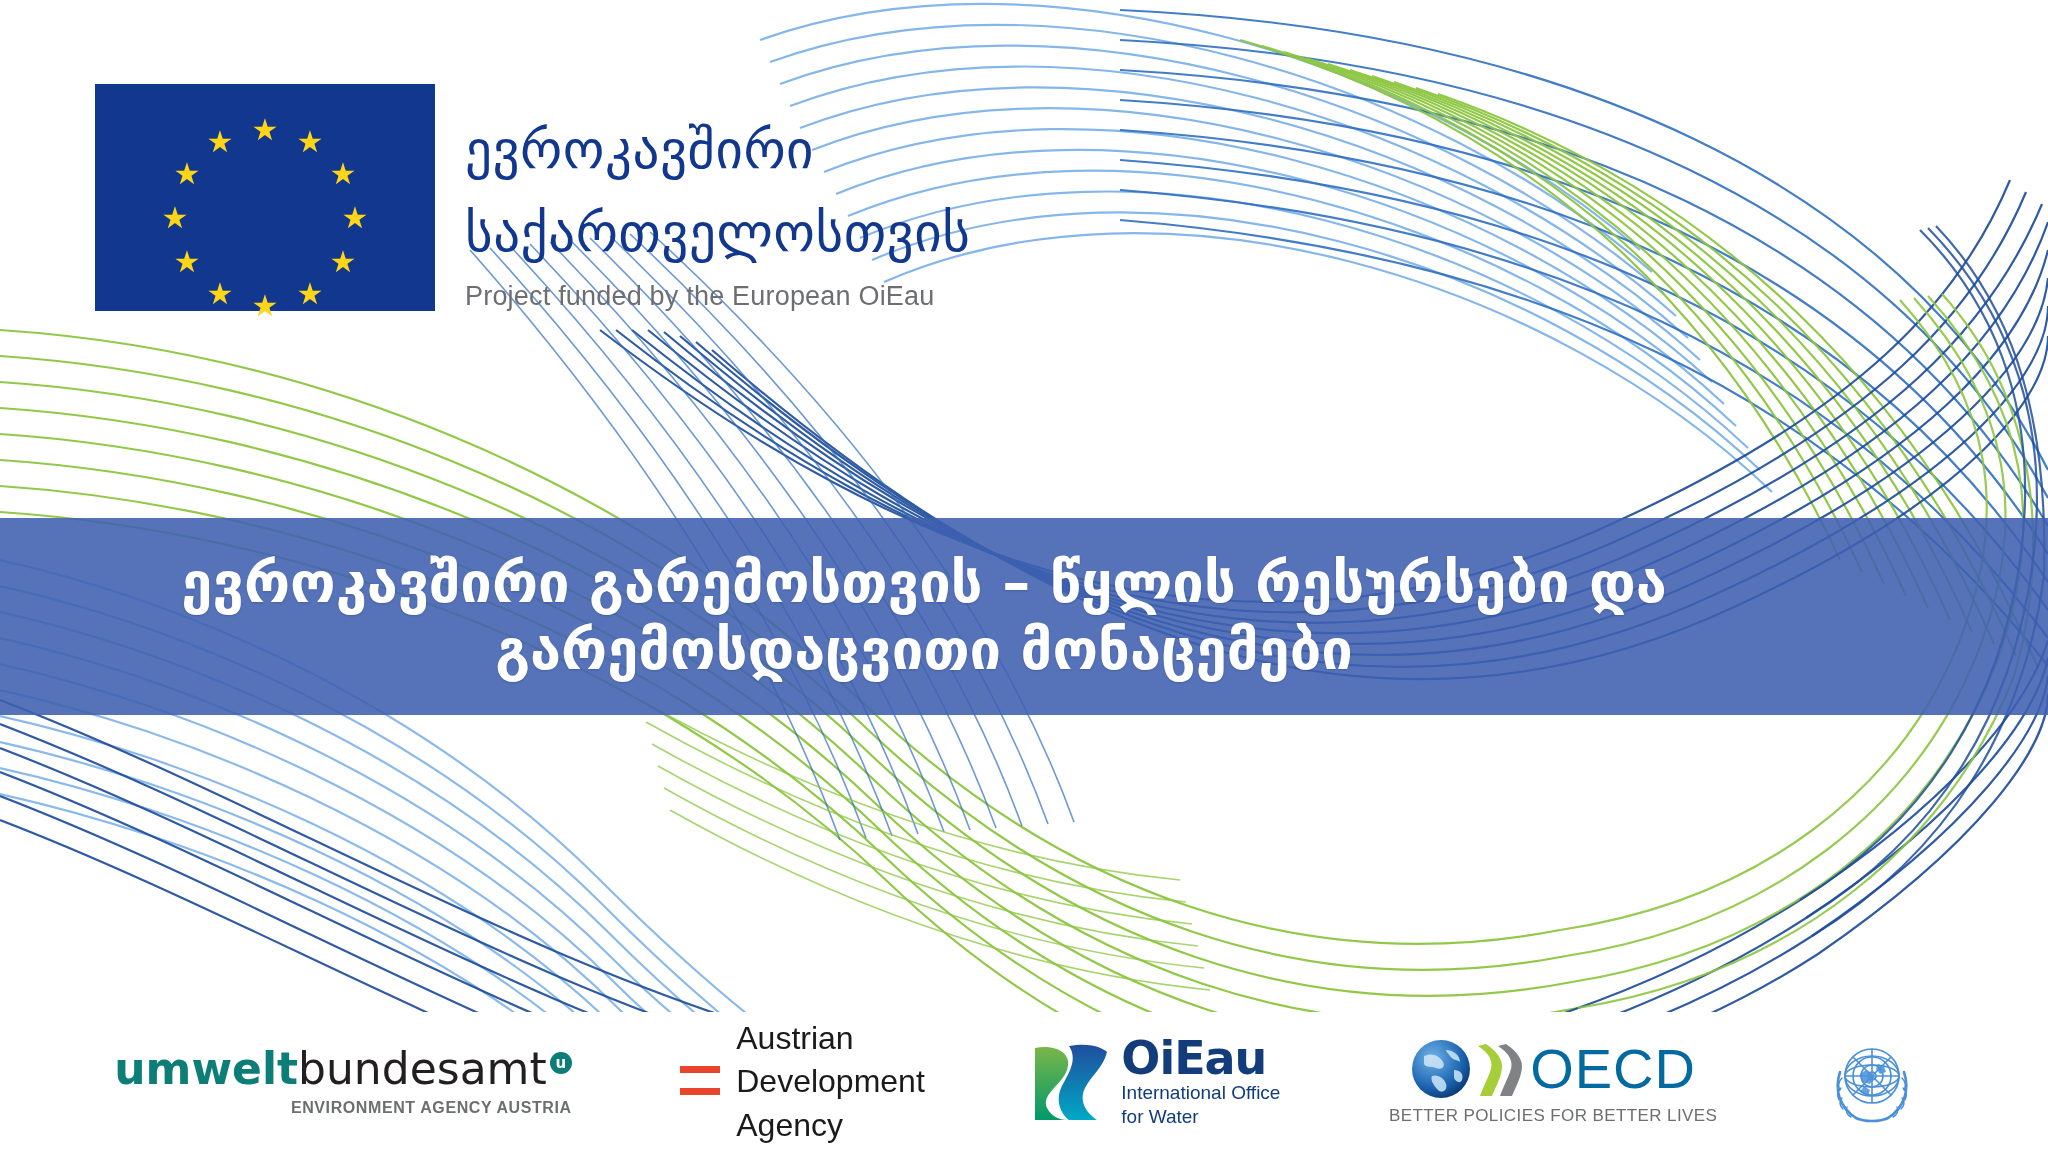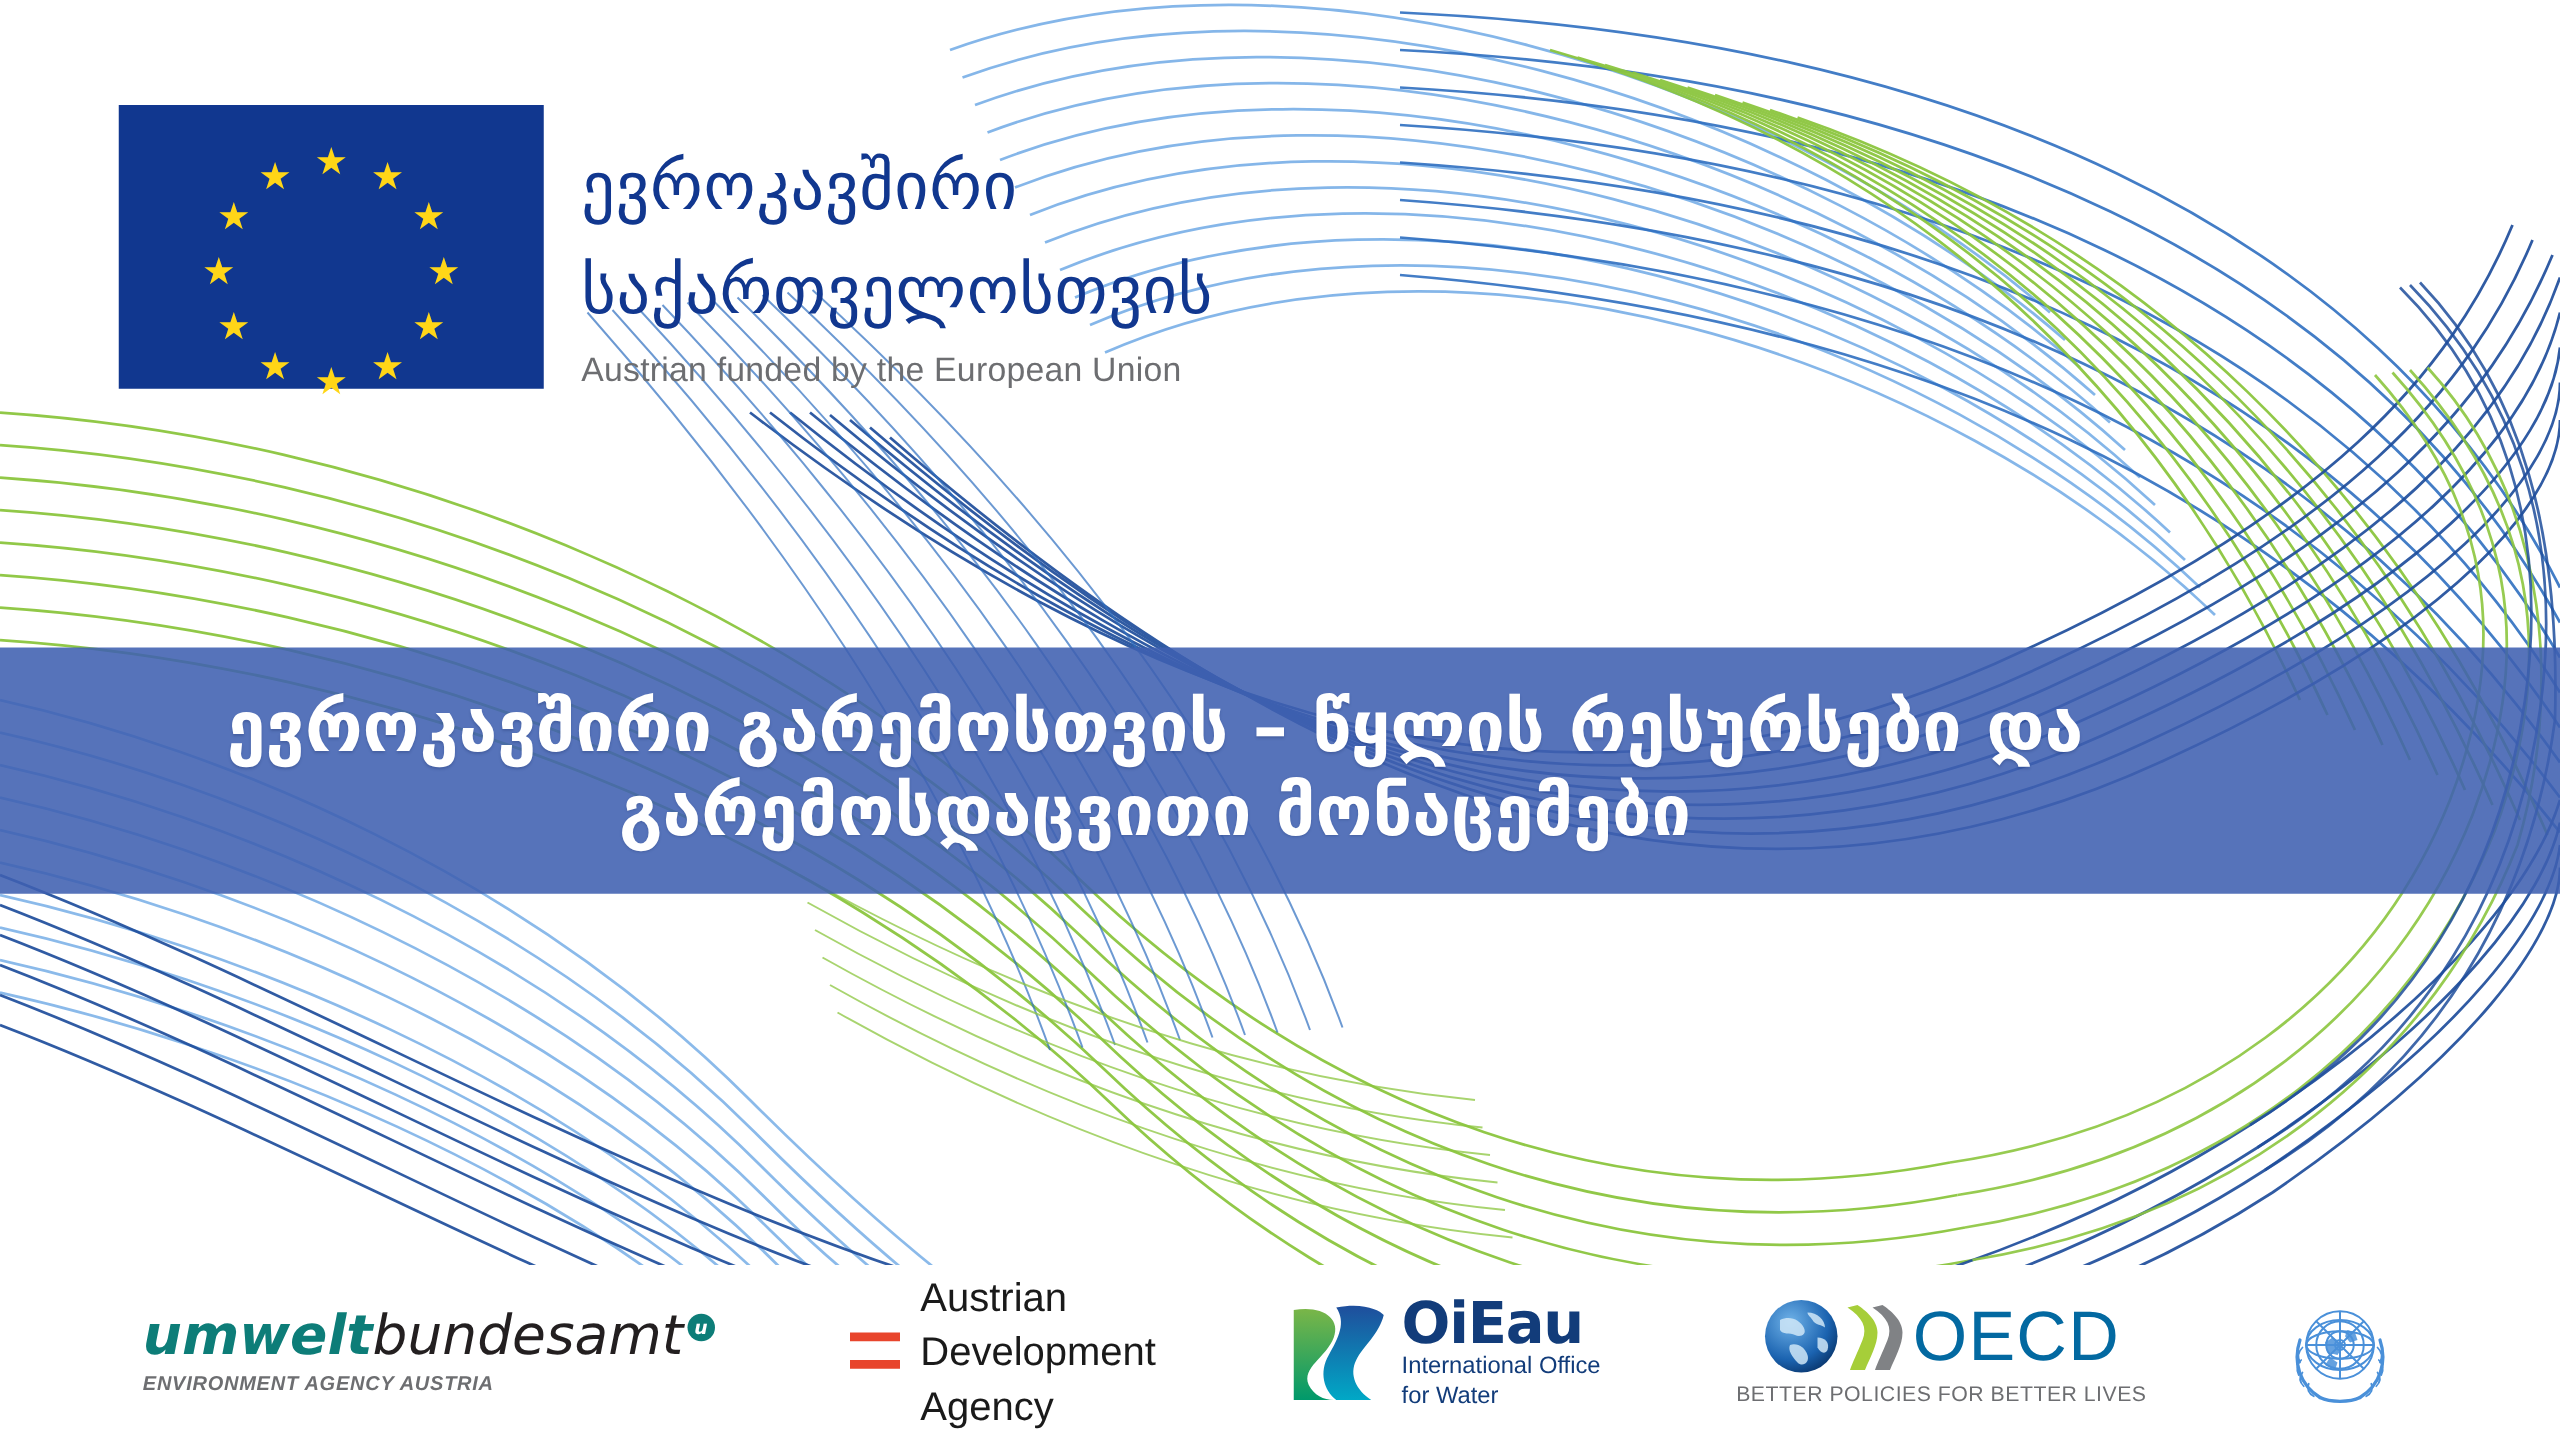--- a/index.html
+++ b/index.html
@@ -105,21 +105,21 @@
     background: #ffffff;
     display: flex;
     align-items: center;
     justify-content: space-around;
     z-index: 7;
     padding: 0 60px;
   }
   .logo { display: flex; align-items: center; }
 
   
-  #logo-uba { flex-direction: column; align-items: flex-start; font-style: italic; }
+  #logo-uba { flex-direction: column; align-items: flex-end; }
   #uba-word { font-family: "DejaVu Sans", sans-serif; font-size: 44px; line-height: 1; white-space: nowrap; }
   #uba-word .b { color: #0d7d78; font-weight: bold; }
   #uba-word .n { color: #231f20; font-weight: normal; }
   #uba-sup {
     display: inline-block;
     width: 22px; height: 22px;
     background: #0d7d78; color: #fff;
     font-size: 15px; font-weight: bold;
     text-align: center; line-height: 22px;
     border-radius: 50%;
@@ -349,21 +349,21 @@
       <span class="star" style="left:125px;  top:210px;">★</span>
       <span class="star" style="left:92px;   top:178px;">★</span>
       <span class="star" style="left:80px;   top:134px;">★</span>
       <span class="star" style="left:92px;   top:90px;">★</span>
       <span class="star" style="left:125px;  top:58px;">★</span>
     </div>
 
     <div id="eu-text">
       <div class="eu-geo">ევროკავშირი</div>
       <div class="eu-geo">საქართველოსთვის</div>
-      <div id="eu-sub">Austrian funded by the European Union</div>
+      <div id="eu-sub">Project funded by the European OiEau</div>
     </div>
 
   </div>
 
   <div id="title-band"></div>
   <div id="title-text">
     <div class="tline">ევროკავშირი გარემოსთვის – წყლის რესურსები და</div>
     <div class="tline">გარემოსდაცვითი მონაცემები</div>
   </div>
 

